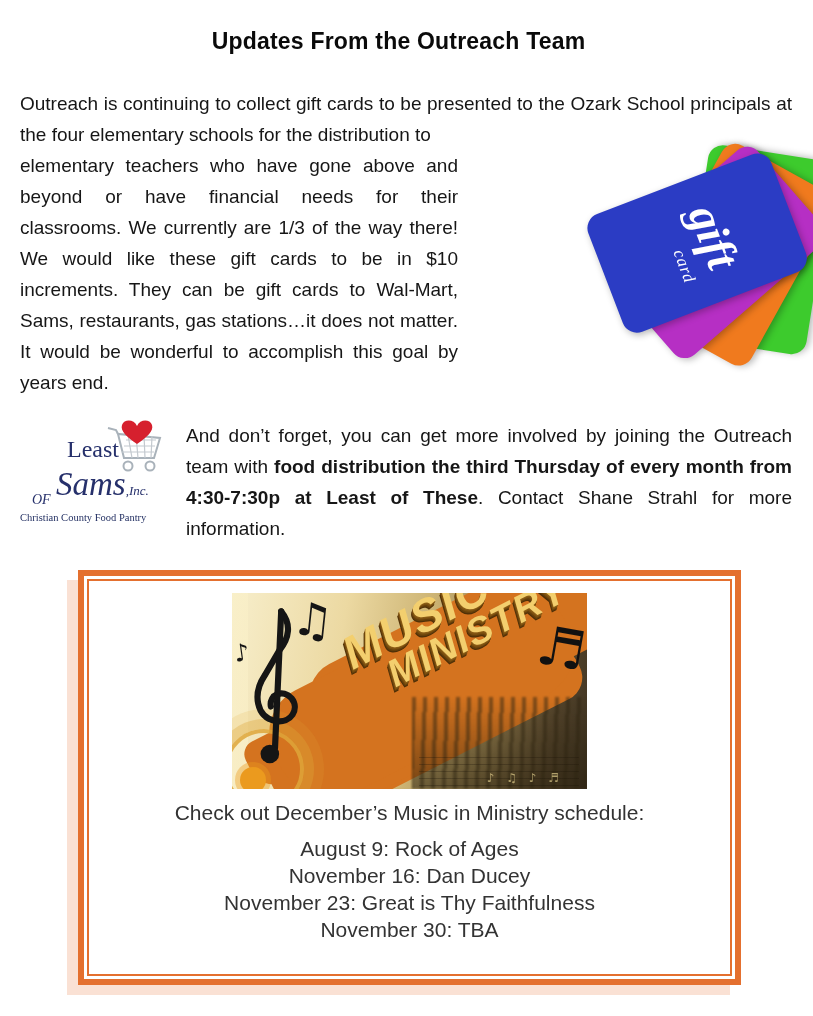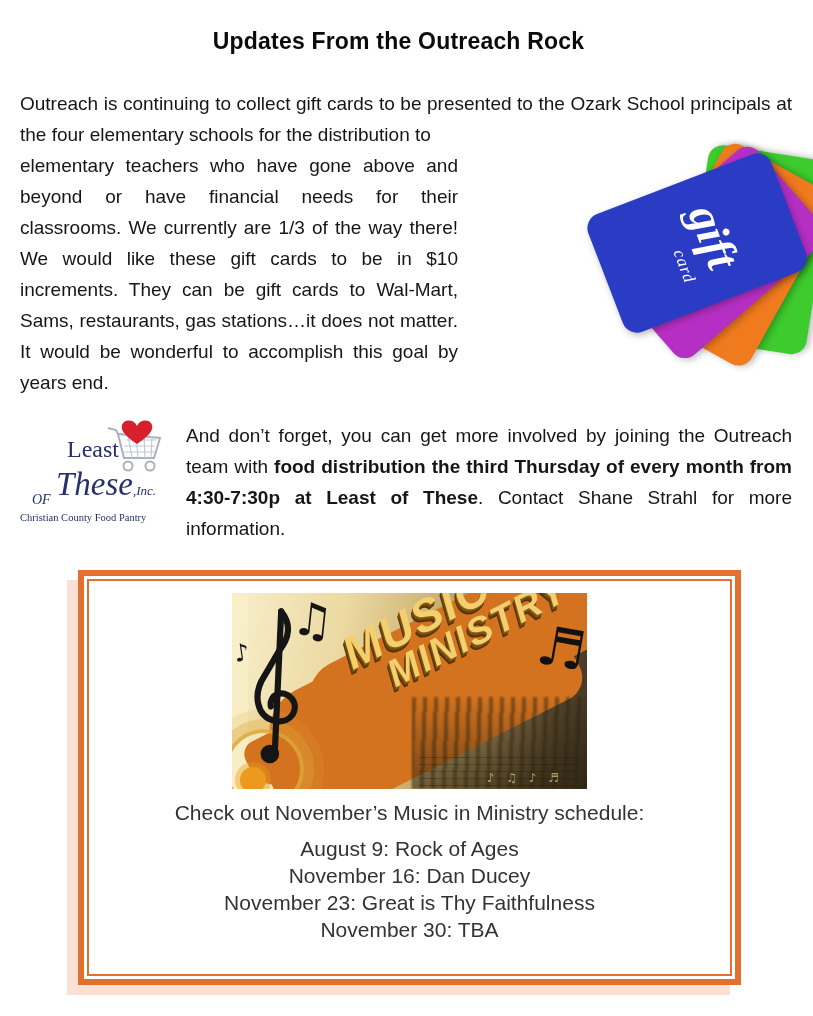--- a/index.html
+++ b/index.html
@@ -118,21 +118,21 @@
     background:#eb9a1e;box-shadow:0 0 0 5px rgba(235,154,30,.4);
   }
   
   .sched-head{margin-top:12px;text-align:center;font-size:21px;color:#333;}
   .sched-list{margin-top:10px;text-align:center;font-size:21px;line-height:27px;color:#333;}
   b,strong{font-weight:bold;}
 </style>
 </head>
 <body>
 
-<div class="doc-title">Updates From the Outreach Rock</div>
+<div class="doc-title">Updates From the Outreach Team</div>
 
 <div class="para" id="para1a">Outreach is continuing to collect gift cards to be presented to the Ozark School principals at the four elementary schools for the distribution to</div>
 
 <div class="para" id="para1b">
   <div class="gfan">
 
       <div class="gcard" style="background: rgb(61, 203, 45);">
         <div class="gtxt">
           <div class="gword">gift</div>
           <div class="gsub">card</div>
@@ -168,21 +168,21 @@
     <svg class="lot-cart" viewBox="0 0 64 62">
       <path d="M14 16 L20 40 L50 40 L56 20 Z" fill="none" stroke="#a9b2ba" stroke-width="2"></path>
       <path d="M4 10 L12 12 L14 16" fill="none" stroke="#a9b2ba" stroke-width="2"></path>
       <path d="M22 22 L52 22 M20 28 L51 28 M18 34 L50 34 M24 17 L28 40 M32 17 L34 40 M40 17 L41 40 M48 18 L47 40" stroke="#c3c9cf" stroke-width="1.2"></path>
       <circle cx="24" cy="48" r="4.5" fill="none" stroke="#a9b2ba" stroke-width="2"></circle>
       <circle cx="46" cy="48" r="4.5" fill="none" stroke="#a9b2ba" stroke-width="2"></circle>
       <path d="M33 8 C36 1 46 1 48 7 C50 13 43 19 33 26 C23 19 16 13 18 7 C20 1 30 1 33 8 Z" fill="#d6202e"></path>
     </svg>
     <span class="lot-least">Least</span>
     <span class="lot-of">OF</span>
-    <span class="lot-these"><span>These</span><span class="lot-inc">,Inc.</span></span>
+    <span class="lot-these"><span>Sams</span><span class="lot-inc">,Inc.</span></span>
     <div class="lot-tag">Christian County Food Pantry</div>
   </div>
   <div class="para" id="para2">
     <span>And don’t forget, you can get more involved by joining the Outreach team with </span><strong>food distribution the third Thursday of every month from 4:30-7:30p at Least of These</strong><span>. Contact Shane Strahl for more information.</span>
   </div>
 </div>
 
 <div id="mbox">
   <div id="mbox-inner">
     <div class="banner">
@@ -198,21 +198,21 @@
       </svg>
       <span class="note note-l">♫</span>
       <span class="note note-s">♪</span>
       <span class="note note-r">♬</span>
       <span class="deco-notes">♪ ♫ ♪ ♬</span>
       <div class="mm-text">
         <div class="mm1">MUSIC</div>
         <div class="mm2">MINISTRY</div>
       </div>
     </div>
-    <div class="sched-head">Check out November’s Music in Ministry schedule:</div>
+    <div class="sched-head">Check out December’s Music in Ministry schedule:</div>
     <div class="sched-list">
 
 
         <div>August 9: Rock of Ages</div>
 
         <div>November 16: Dan Ducey</div>
 
         <div>November 23: Great is Thy Faithfulness</div>
 
         <div>November 30: TBA</div>

